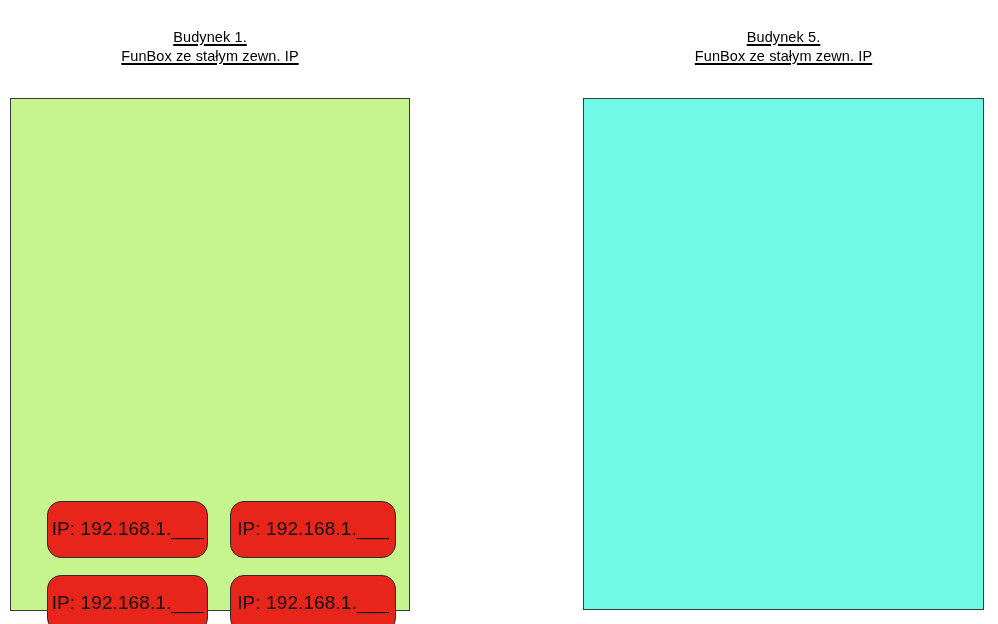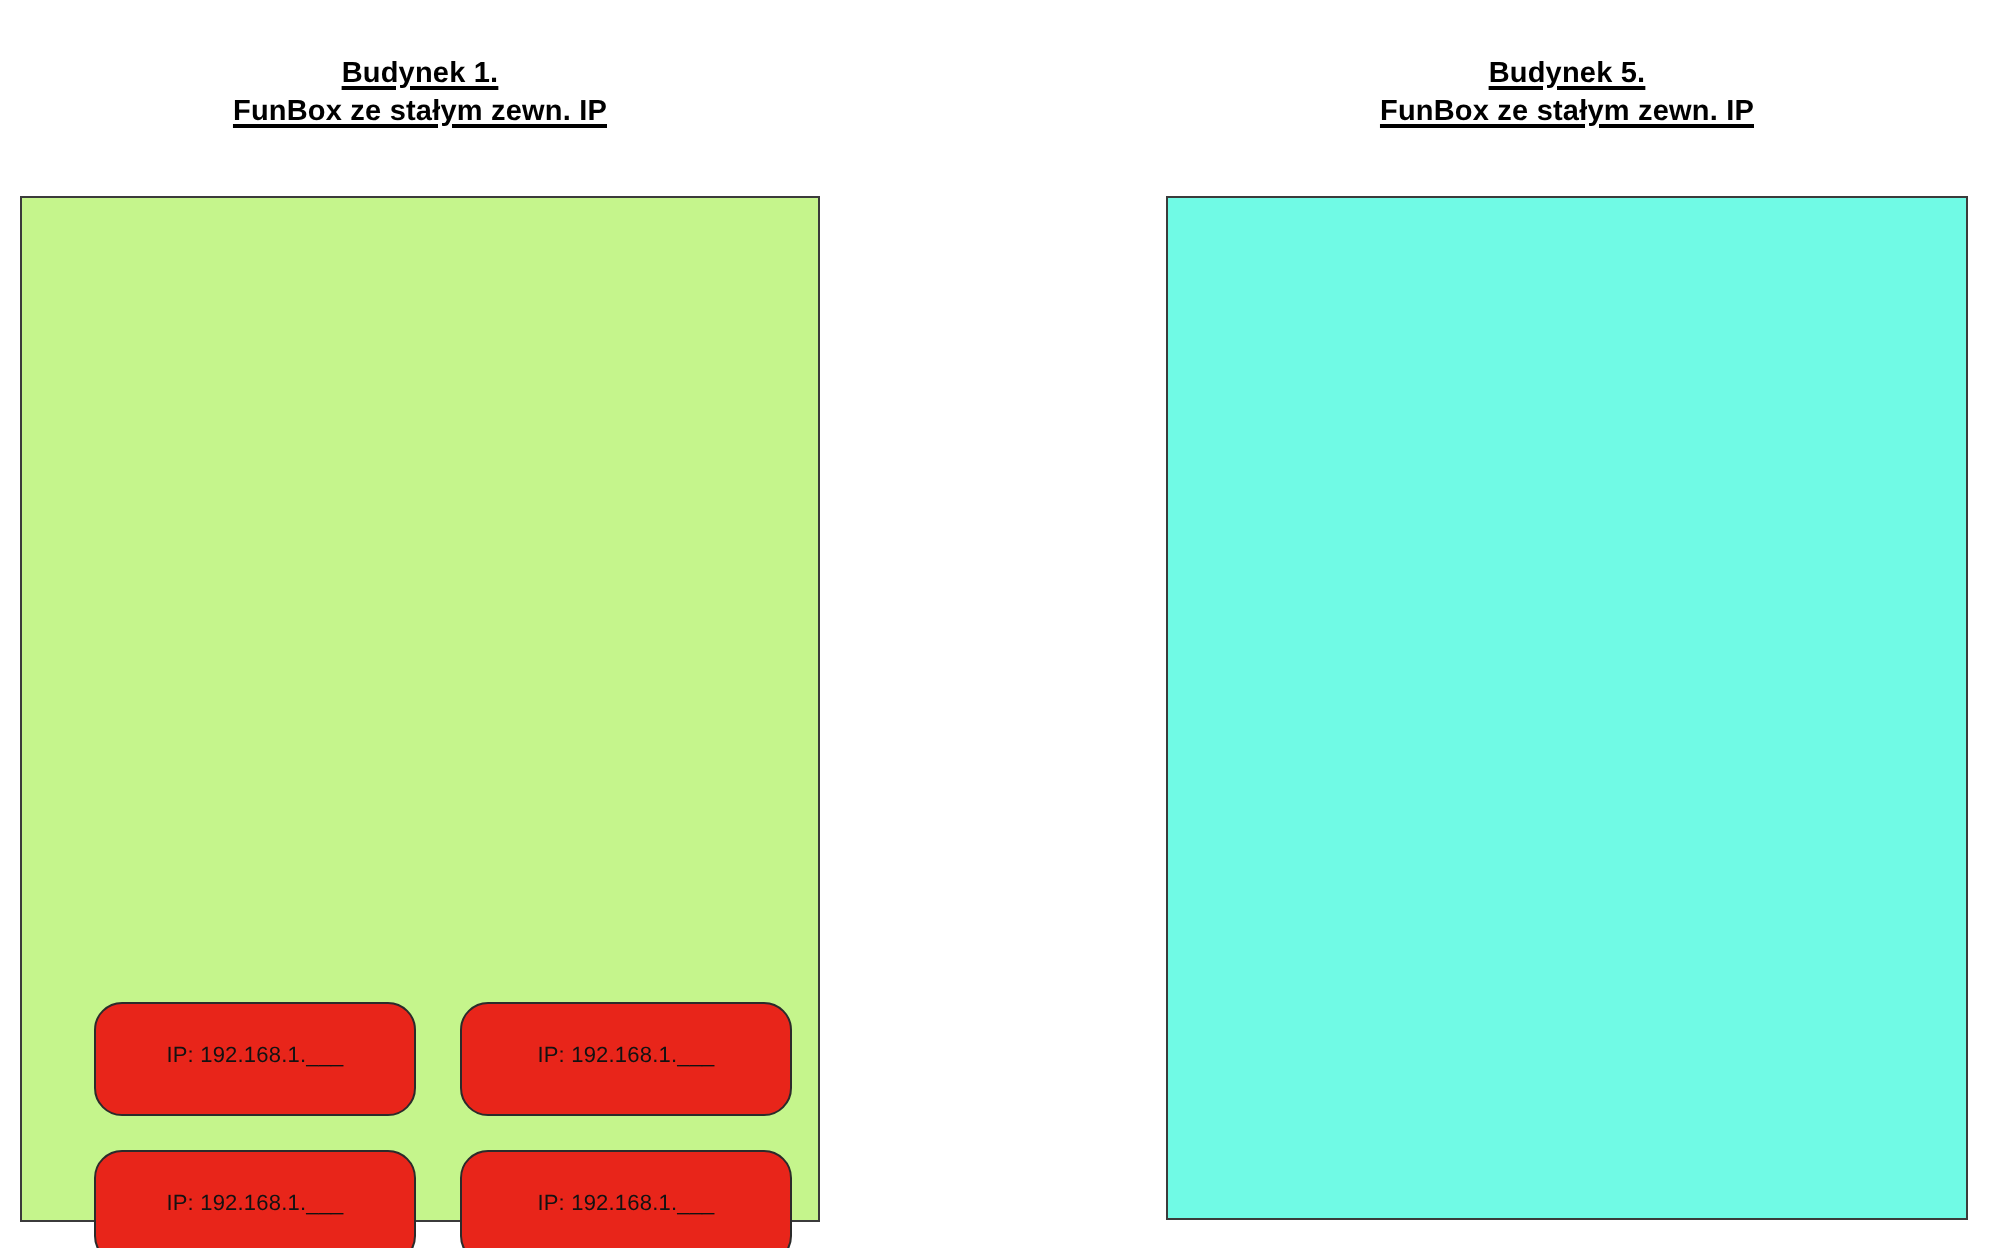--- a/index.html
+++ b/index.html
@@ -18,21 +18,21 @@
 
   .diagram-canvas {
     position: absolute;
     inset: 0;
   }
 
   
   .panel-title {
     position: absolute;
     text-align: center;
-    font-weight: bold;
+    font-weight: normal;
     font-size: 14.5px;
     line-height: 19px;
     letter-spacing: 0.1px;
     color: #000000;
     white-space: nowrap;
   }
   .panel-title .title-line {
     display: block;
     text-decoration: underline;
     text-underline-offset: 2px;
@@ -65,21 +65,21 @@
 
   
   .device-box {
     position: absolute;
     box-sizing: border-box;
     border: 1.8px solid #2b2b2b;
     border-radius: 14px;
     display: flex;
     align-items: center;
     justify-content: center;
-    font-size: 11px;
+    font-size: 19px;
     line-height: 1;
     color: #121212;
     white-space: nowrap;
     letter-spacing: 0.1px;
   }
   .device-box.red    { background: #e8251a; }
 
   .device-label {
     display: inline-block;
     transform: translateY(-1px);

